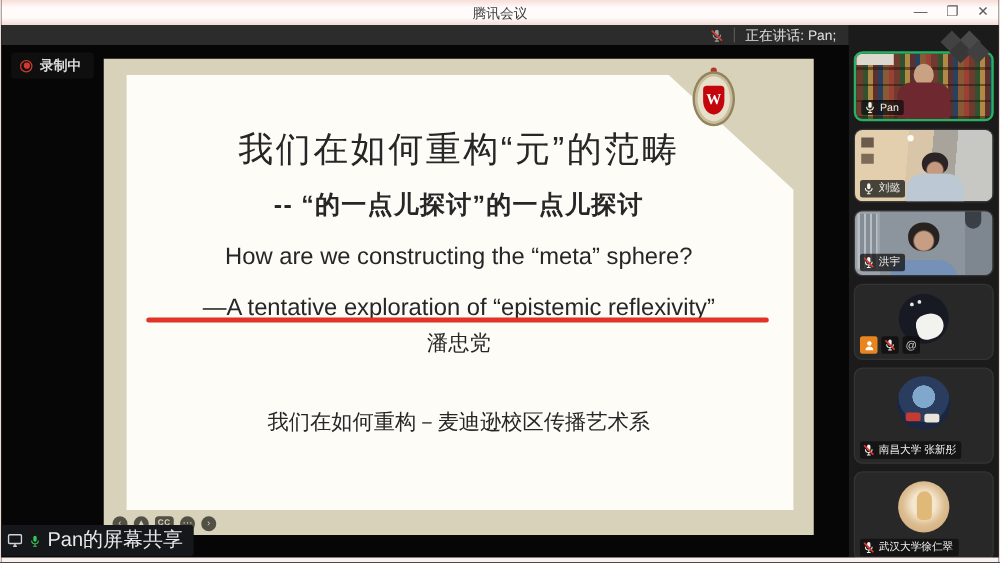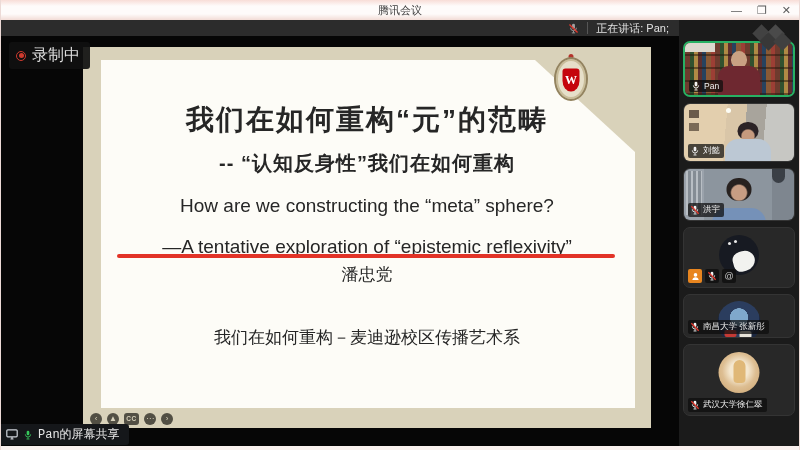--- a/index.html
+++ b/index.html
@@ -22,27 +22,27 @@
   .speak-text{font-size:11px;color:#e2e2e2;}
   .mic{display:inline-flex;}
   .mic-gray{color:#a0a0a0;}
   .mic-green{color:#35c75a;}
   .mic-white{color:#efefef;}
   
   .rec{position:absolute;top:22px;left:8px;background:rgba(16,16,16,.92);border-radius:3px;
        padding:3px 10px 3px 7px;display:flex;align-items:center;gap:6px;z-index:6;}
   .rec-dot{width:10px;height:10px;border:1.5px solid #ce3a2e;border-radius:50%;box-sizing:border-box;position:relative;}
   .rec-dot::after{content:'';position:absolute;inset:1.5px;background:#ce3a2e;border-radius:50%;}
-  .rec-text{font-size:16px;color:#dcdcdc;}
+  .rec-text{font-size:11px;color:#dcdcdc;font-weight:bold;}
   
   .slide{position:absolute;left:82px;top:27px;width:568px;height:381px;background:#d9d2ba;}
   .panel{position:absolute;left:18px;top:13px;right:16px;bottom:20px;background:#fdfcf7;
          clip-path:polygon(0 0,calc(100% - 100px) 0,100% 92px,100% 100%,0 100%);}
   .s-text{position:absolute;left:0;right:0;text-align:center;color:#262626;}
-  .s-title{top:54px;font-size:28px;font-weight:700;letter-spacing:2px;}
+  .s-title{top:54px;font-size:28px;font-weight:400;letter-spacing:2px;}
   .s-sub{top:103px;font-size:20px;font-weight:700;letter-spacing:1px;}
   .s-en1{top:148px;font-size:19px;text-align:center;}
   .s-en2{top:173px;font-size:19px;margin-top:16px;}
   .s-line{position:absolute;top:207px;left:34px;width:498px;height:4px;background:#e23327;border-radius:2px;}
   .s-author{top:216px;font-size:17px;}
   .s-aff{top:279px;font-size:17px;}
   
   .crest{position:absolute;left:470px;top:7px;width:36px;height:48px;}
   .crest-oval{position:absolute;inset:3px 1px 1px 1px;border:2px solid #93835f;border-radius:50%;
               background:#e6dfc9;box-shadow:inset 0 0 0 2px #c9bd9a;}
@@ -53,35 +53,35 @@
                 justify-content:center;font-family:"Liberation Serif","DejaVu Serif",serif;
                 font-weight:700;font-size:12px;}
   
   .s-ctrls{position:absolute;left:7px;bottom:3px;display:flex;gap:5px;align-items:center;}
   .sc{width:12px;height:12px;border-radius:50%;background:rgba(44,42,34,.78);color:#d8d2bc;
       font-size:8px;line-height:12px;text-align:center;}
   .sc-cc{width:15px;border-radius:3px;font-size:6.5px;font-weight:700;letter-spacing:.5px;}
   
   .share{position:absolute;left:0;bottom:1px;background:#15171a;border-radius:0 3px 3px 0;
          padding:2px 9px 2px 5px;display:flex;align-items:center;gap:5px;z-index:6;}
-  .share-text{font-size:12px;color:#e8e8e8;font-family:Liberation Mono, monospace;}
+  .share-text{font-size:16px;color:#e8e8e8;}
   
   .wm{position:absolute;top:6px;right:3px;width:44px;height:24px;z-index:30;pointer-events:none;}
   .wm i{position:absolute;width:13px;height:13px;transform:rotate(45deg);}
   .wm i:nth-child(1){left:3px;top:1px;background:#424242;}
   .wm i:nth-child(2){left:17px;top:1px;background:#4a4a4a;}
   .wm i:nth-child(3){left:10px;top:9px;background:#383838;}
   .wm i:nth-child(4){left:24px;top:9px;background:#404040;}
   
   .sidebar{width:120px;background:#1b1b1b;padding:21px 3px 0 3px;box-sizing:border-box;
            display:flex;flex-direction:column;gap:6px;align-items:center;}
   .tile{width:112px;border-radius:7px;position:relative;overflow:hidden;background:#282828;
         border:1px solid #343434;box-sizing:border-box;flex:none;}
   .t1{height:56px;border:2px solid #27b163;}
-  .t2{height:59px;} .t3{height:53px;} .t4{height:61px;} .t5{height:44px;text-decoration:underline;} .t6{height:72px;}
+  .t2{height:59px;} .t3{height:53px;} .t4{height:61px;} .t5{height:77px;text-decoration:underline;} .t6{height:72px;}
   .photo{position:absolute;inset:0;}
   .head,.body{position:absolute;left:50%;transform:translateX(-50%);}
   
   .t1 .photo{background:
      repeating-linear-gradient(0deg,rgba(35,22,12,.5) 0 2px,rgba(0,0,0,0) 2px 13px),
      repeating-linear-gradient(90deg,#6e3b2e 0 5px,#31512f 5px 9px,#b08a45 9px 13px,#5d2f2f 13px 17px,#27425e 17px 21px,#8a5a35 21px 26px,#9c3f35 26px 30px);}
   .t1 .photo::before{content:'';position:absolute;left:0;top:0;width:30px;height:9px;background:#ddd8ce;}
   .t1 .head{top:8px;width:16px;height:17px;background:#c9a183;border-radius:50% 50% 45% 45%;}
   .t1 .body{top:23px;width:42px;height:32px;background:#6e2830;border-radius:11px 11px 0 0;}
   
@@ -165,21 +165,21 @@
       <div class="slide">
         <div class="panel"></div>
 
         <div class="crest">
           <span class="crest-knob"></span>
           <div class="crest-oval"></div>
           <div class="crest-shield">W</div>
         </div>
 
         <div class="s-text s-title">我们在如何重构“元”的范畴</div>
-        <div class="s-text s-sub">--  “认知反身性”我们在如何重构</div>
+        <div class="s-text s-sub">--  “的一点儿探讨”的一点儿探讨</div>
         <div class="s-text s-en1">How are we constructing the “meta” sphere?</div>
         <div class="s-text s-en2">—A tentative exploration of “epistemic reflexivity”</div>
         <div class="s-line"></div>
         <div class="s-text s-author">潘忠党</div>
         <div class="s-text s-aff">我们在如何重构－麦迪逊校区传播艺术系</div>
 
         <div class="s-ctrls">
           <span class="sc">‹</span>
           <span class="sc">▲</span>
           <span class="sc sc-cc">CC</span>

